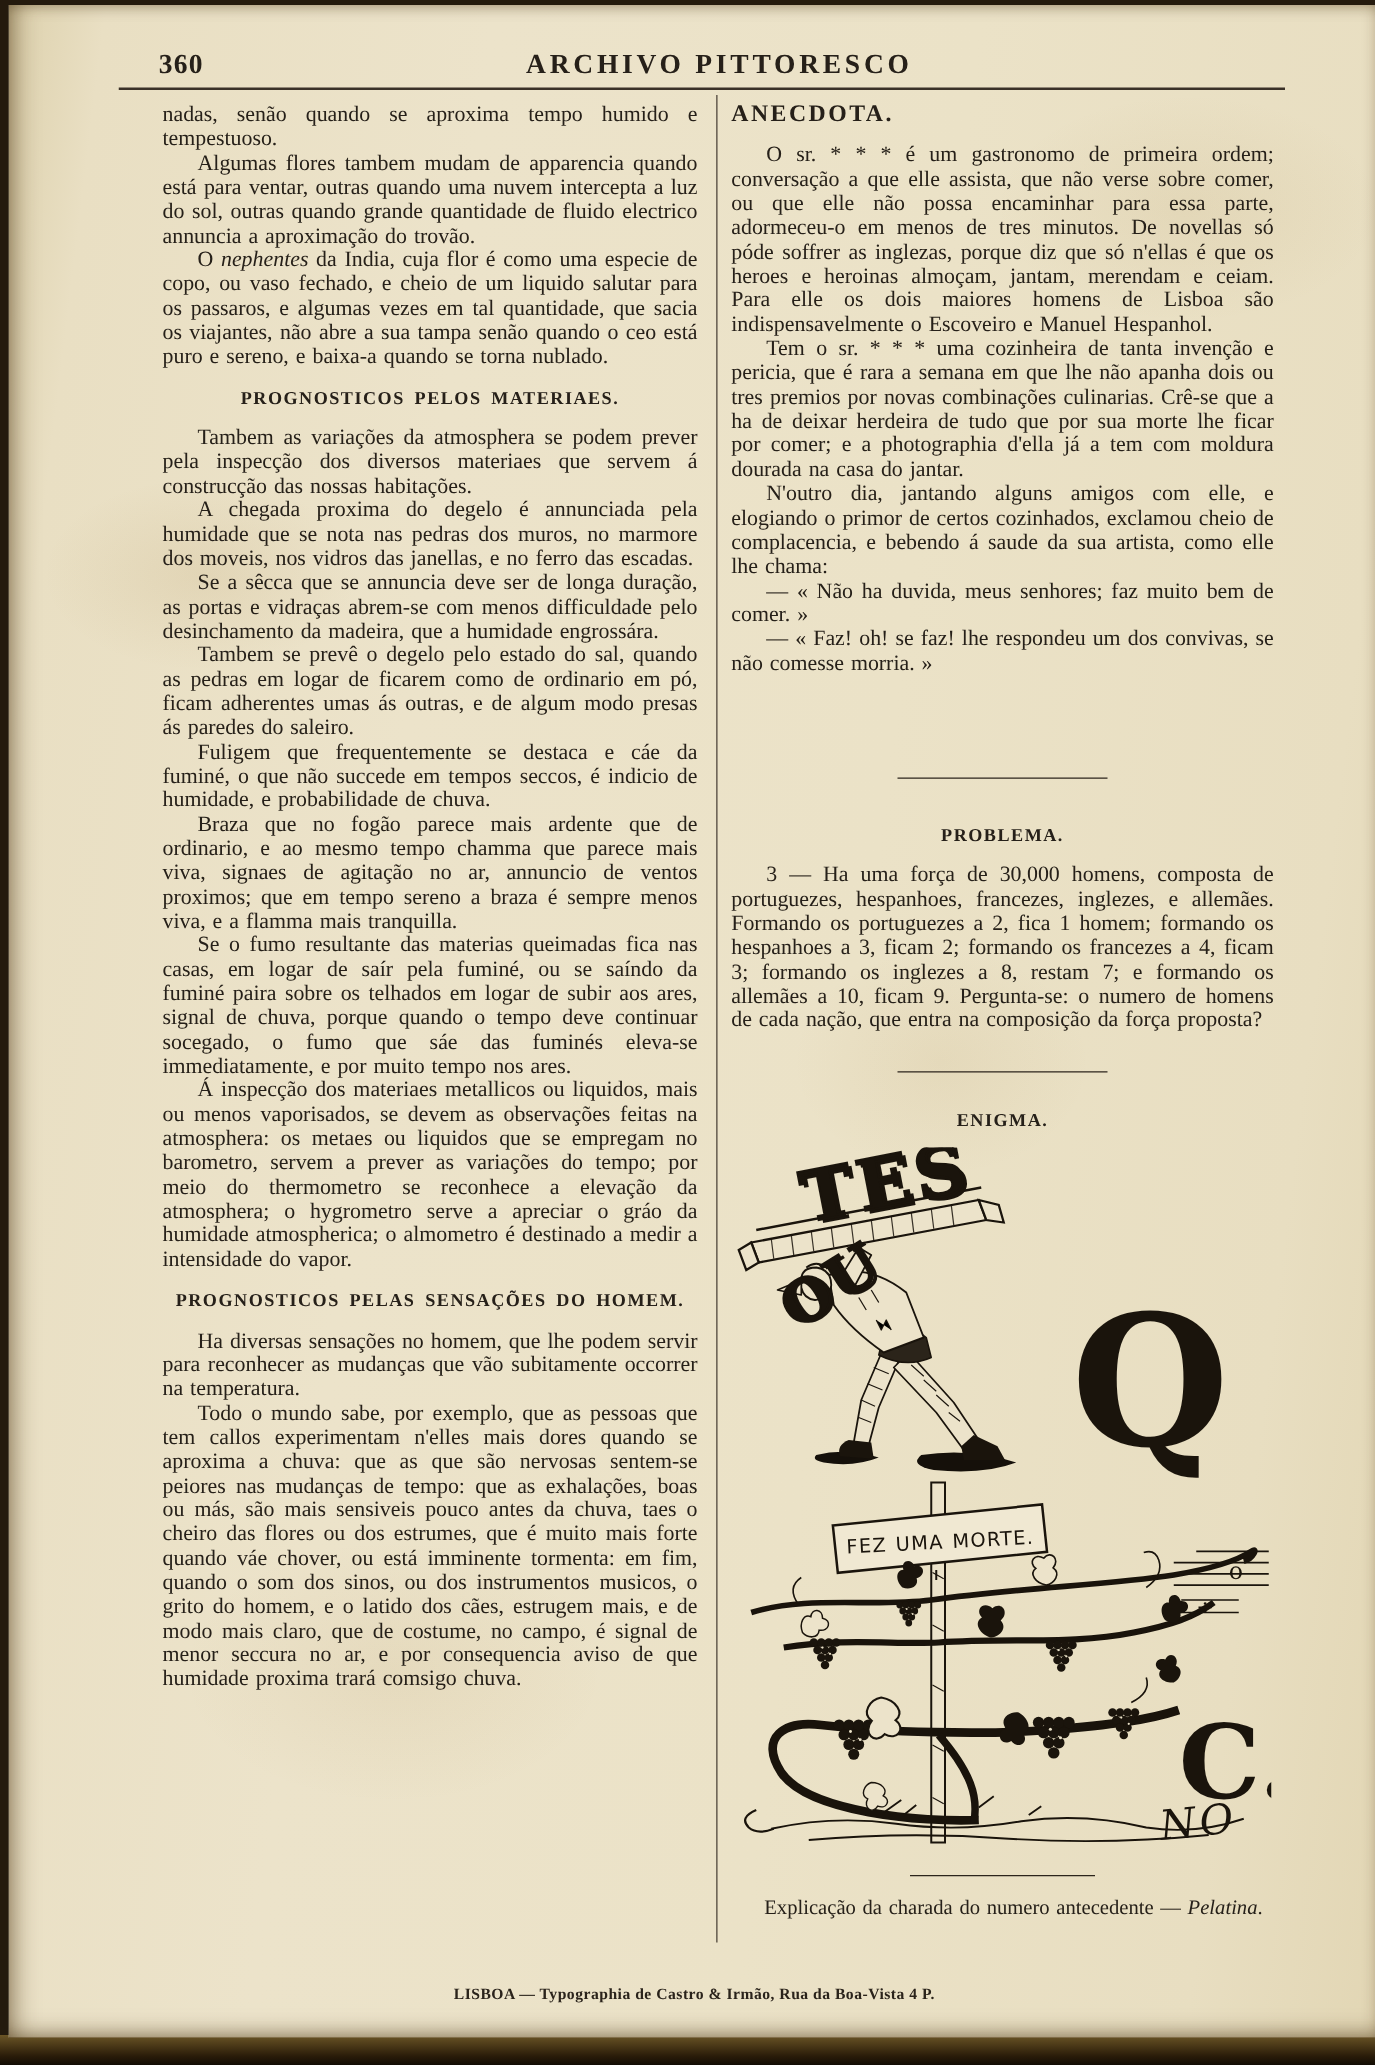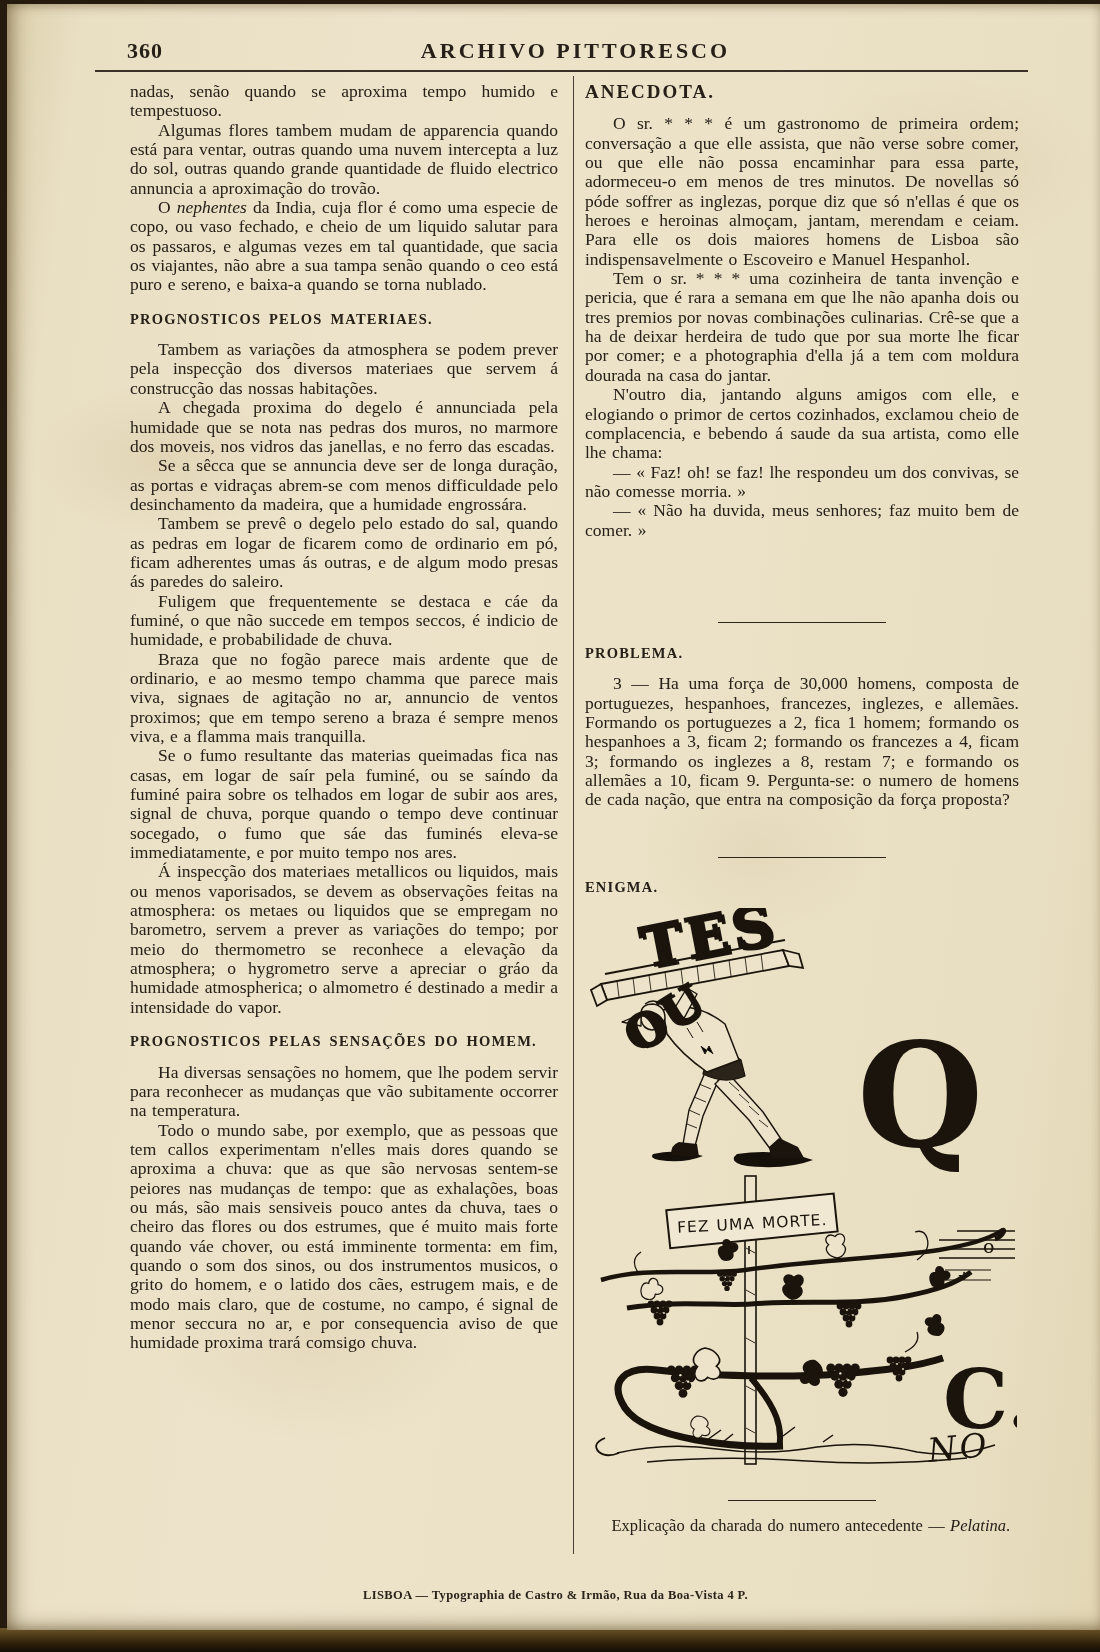--- a/index.html
+++ b/index.html
@@ -27,21 +27,21 @@
   .head-rule { position:absolute; left:88px; right:76px; top:66px; height:2px; background:#3a3128; }
   .col-divider { position:absolute; left:566px; top:72px; height:1478px; width:1px; background:#4a4036; }
 
   
   .col { position:absolute; font-size:17.5px; line-height:19.35px; text-align:justify;
          word-spacing:1.2px; hyphens:auto; }
   .left-col { left:123px; top:78px; width:428px; }
   .right-col { left:578px; top:76px; width:434px; height:1474px; }
   .col p { margin:0; text-indent:1.6em; }
   .col p.noindent { text-indent:0; }
-  .sec-heading { margin:15px 0 11px; text-indent:0; font-size:14.5px;
+  .sec-heading { margin:15px 0 11px; text-align:center; text-indent:0; font-size:14.5px;
          font-weight:bold; letter-spacing:1.2px; word-spacing:3px; }
   .main-heading { margin:2px 0 13px; text-align:left; text-indent:0; font-size:19px;
          font-weight:bold; letter-spacing:2px; }
   .sec { position:absolute; left:0; width:100%; }
   .sec-anecdota { top:0; }
   .rule-1 { top:542px; }
   .sec-problema { top:562px; }
   .rule-2 { top:777px; }
   .sec-enigma { top:798px; }
   .rule-3 { top:1420px; }
@@ -89,35 +89,35 @@
       <p>Todo o mundo sabe, por exemplo, que as pessoas que tem callos experimentam n'elles mais dores quando se aproxima a chuva: que as que são nervosas sentem-se peiores nas mudanças de tempo: que as exhalações, boas ou más, são mais sensiveis pouco antes da chuva, taes o cheiro das flores ou dos estrumes, que é muito mais forte quando váe chover, ou está imminente tormenta: em fim, quando o som dos sinos, ou dos instrumentos musicos, o grito do homem, e o latido dos cães, estrugem mais, e de modo mais claro, que de costume, no campo, é signal de menor seccura no ar, e por consequencia aviso de que humidade proxima trará comsigo chuva.</p>
     </div>
 
     <div class="col right-col">
 
       <section class="sec sec-anecdota">
         <h2 class="main-heading">ANECDOTA.</h2>
         <p>O sr. * * * é um gastronomo de primeira ordem; conversação a que elle assista, que não verse sobre comer, ou que elle não possa encaminhar para essa parte, adormeceu-o em menos de tres minutos. De novellas só póde soffrer as inglezas, porque diz que só n'ellas é que os heroes e heroinas almoçam, jantam, merendam e ceiam. Para elle os dois maiores homens de Lisboa são indispensavelmente o Escoveiro e Manuel Hespanhol.</p>
         <p>Tem o sr. * * * uma cozinheira de tanta invenção e pericia, que é rara a semana em que lhe não apanha dois ou tres premios por novas combinações culinarias. Crê-se que a ha de deixar herdeira de tudo que por sua morte lhe ficar por comer; e a photographia d'ella já a tem com moldura dourada na casa do jantar.</p>
         <p>N'outro dia, jantando alguns amigos com elle, e elogiando o primor de certos cozinhados, exclamou cheio de complacencia, e bebendo á saude da sua artista, como elle lhe chama:</p>
+        <p>— « Não ha duvida, meus senhores; faz muito bem de comer. »</p>
         <p>— « Faz! oh! se faz! lhe respondeu um dos convivas, se não comesse morria. »</p>
-        <p>— « Não ha duvida, meus senhores; faz muito bem de comer. »</p>
       </section>
 
       <div class="sep-rule rule-1"></div>
 
       <section class="sec sec-problema">
-        <h3 class="sec-heading" style="margin-top:2px">PROBLEMA.</h3>
+        <h3 class="sec-heading" style="margin-top:18px">PROBLEMA.</h3>
         <p>3 — Ha uma força de 30,000 homens, composta de portuguezes, hespanhoes, francezes, inglezes, e allemães. Formando os portuguezes a 2, fica 1 homem; formando os hespanhoes a 3, ficam 2; formando os francezes a 4, ficam 3; formando os inglezes a 8, restam 7; e formando os allemães a 10, ficam 9. Pergunta-se: o numero de homens de cada nação, que entra na composição da força proposta?</p>
       </section>
 
       <div class="sep-rule rule-2"></div>
 
       <section class="sec sec-enigma">
-        <h3 class="sec-heading" style="margin-top:0">ENIGMA.</h3>
+        <h3 class="sec-heading" style="margin-top:10px">ENIGMA.</h3>
 
         <svg class="enigma-figure" width="430" height="562" viewBox="0 0 430 562">
           <defs>
             <g id="bunch">
               <circle cx="-9" cy="0" r="3.4"></circle>
                 <circle cx="-3" cy="0" r="3.4"></circle>
                 <circle cx="3" cy="0" r="3.4"></circle>
                 <circle cx="9" cy="0" r="3.4"></circle>
               <circle cx="-6" cy="6" r="3.4"></circle>
                 <circle cx="0" cy="6" r="3.4"></circle>

